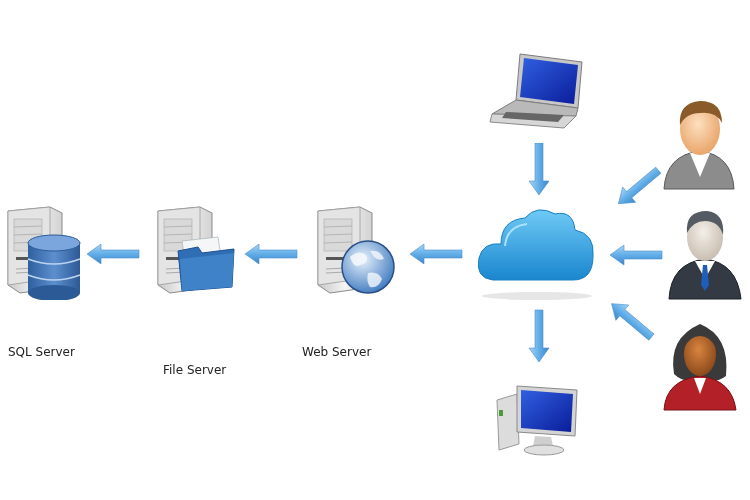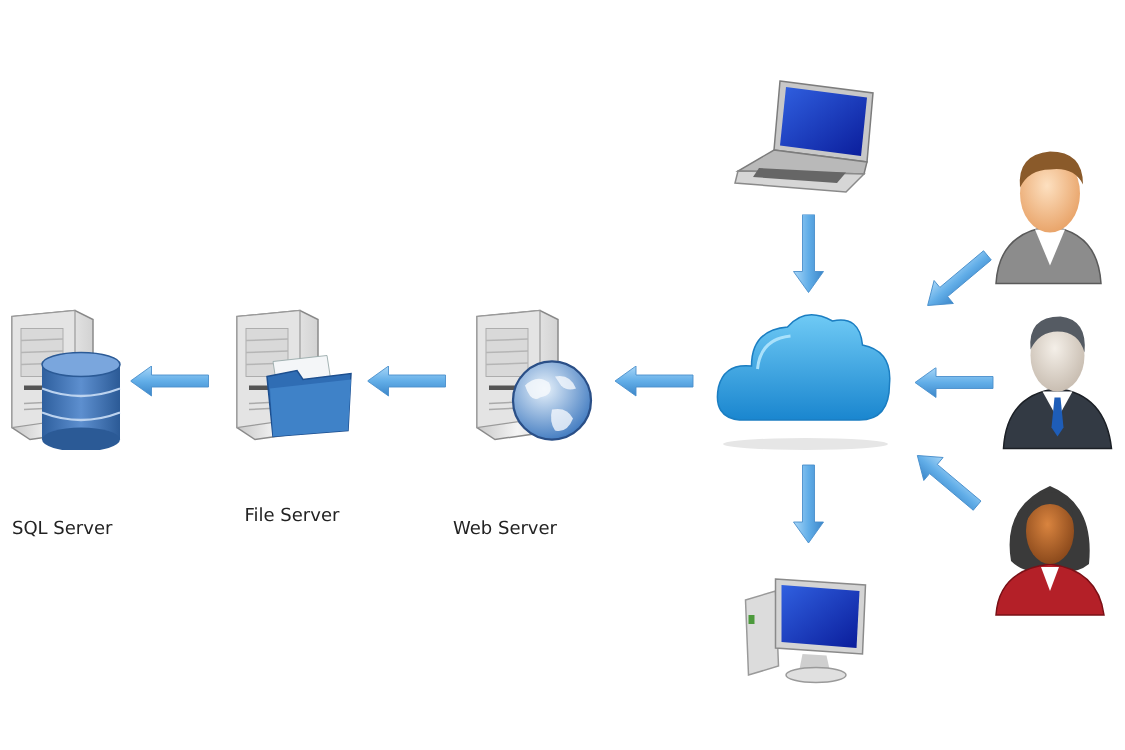--- a/index.html
+++ b/index.html
@@ -90,21 +90,21 @@
 <div class="abs" style="left:150px;top:205px;">
   <svg width="90" height="95">
     <use href="#serverBox"></use>
     <g transform="translate(28,30)">
       <polygon points="4,6 40,2 44,28 8,32" fill="#f4f6f8" stroke="#9aa" stroke-width="0.6"></polygon>
       <polygon points="0,16 20,12 24,18 56,14 54,52 4,56" fill="#2f6db4" stroke="#1d4f8f"></polygon>
       <polygon points="2,24 56,18 54,52 4,56" fill="#3f82c8"></polygon>
     </g>
   </svg>
 </div>
-<div class="label" style="left:163px;top:336px;">File Server</div>
+<div class="label" style="left:163px;top:363px;">File Server</div>
 
 <svg class="abs" style="left:245px;top:244px;" width="56" height="22">
     <use href="#arrowLeft"></use>
   </svg>
 
 <div class="abs" style="left:310px;top:205px;">
   <svg width="90" height="95">
     <use href="#serverBox"></use>
     <circle cx="58" cy="62" r="26" fill="url(#globeGrad)" stroke="#2a4f87" stroke-width="1.5"></circle>
     <path d="M40 52 q8 -8 16 -2 q4 8 -6 10 q-6 4 -10 -8z" fill="#f4f8fc" opacity="0.85"></path>

